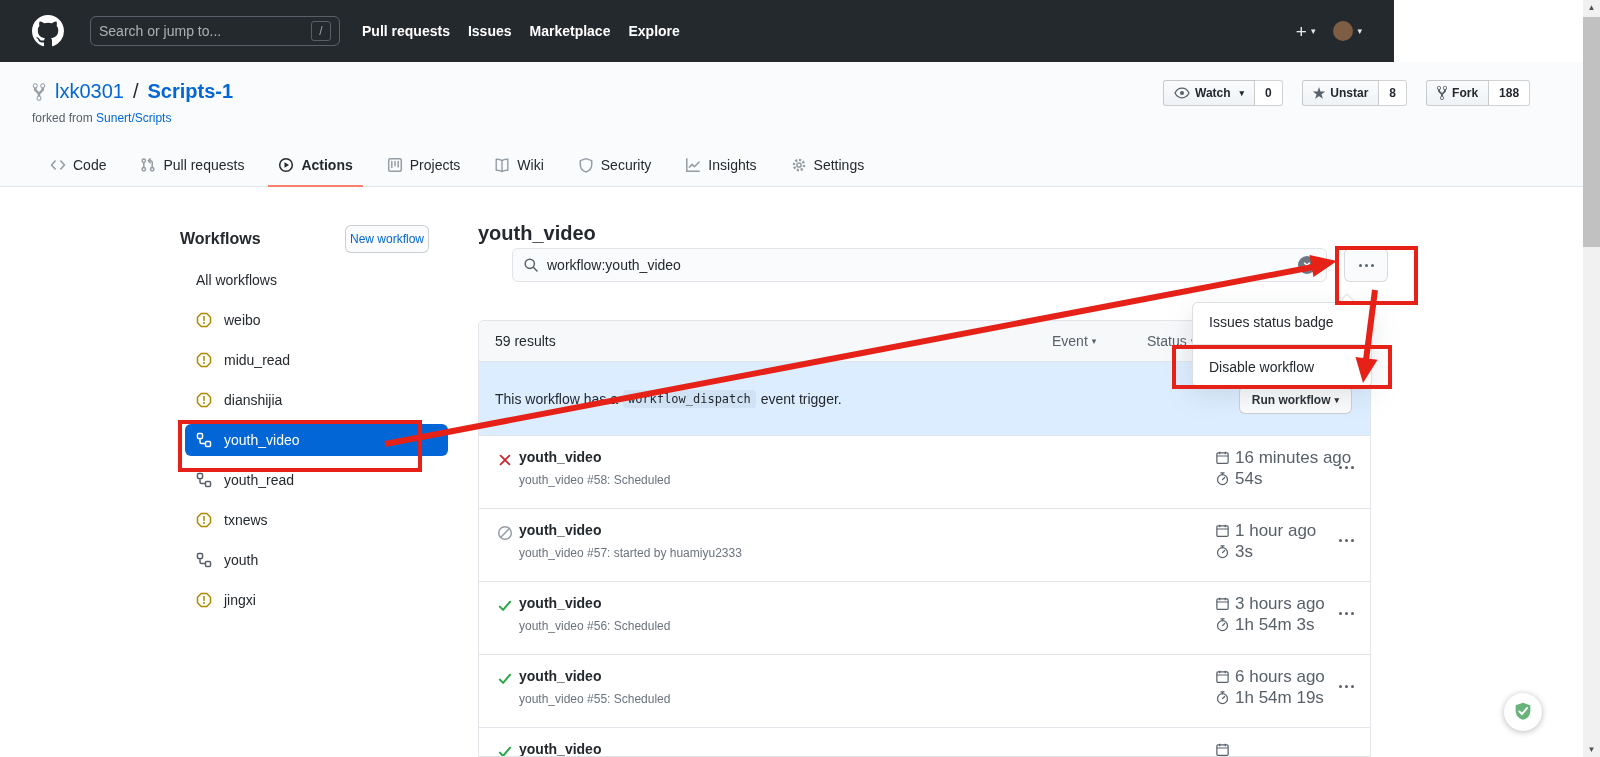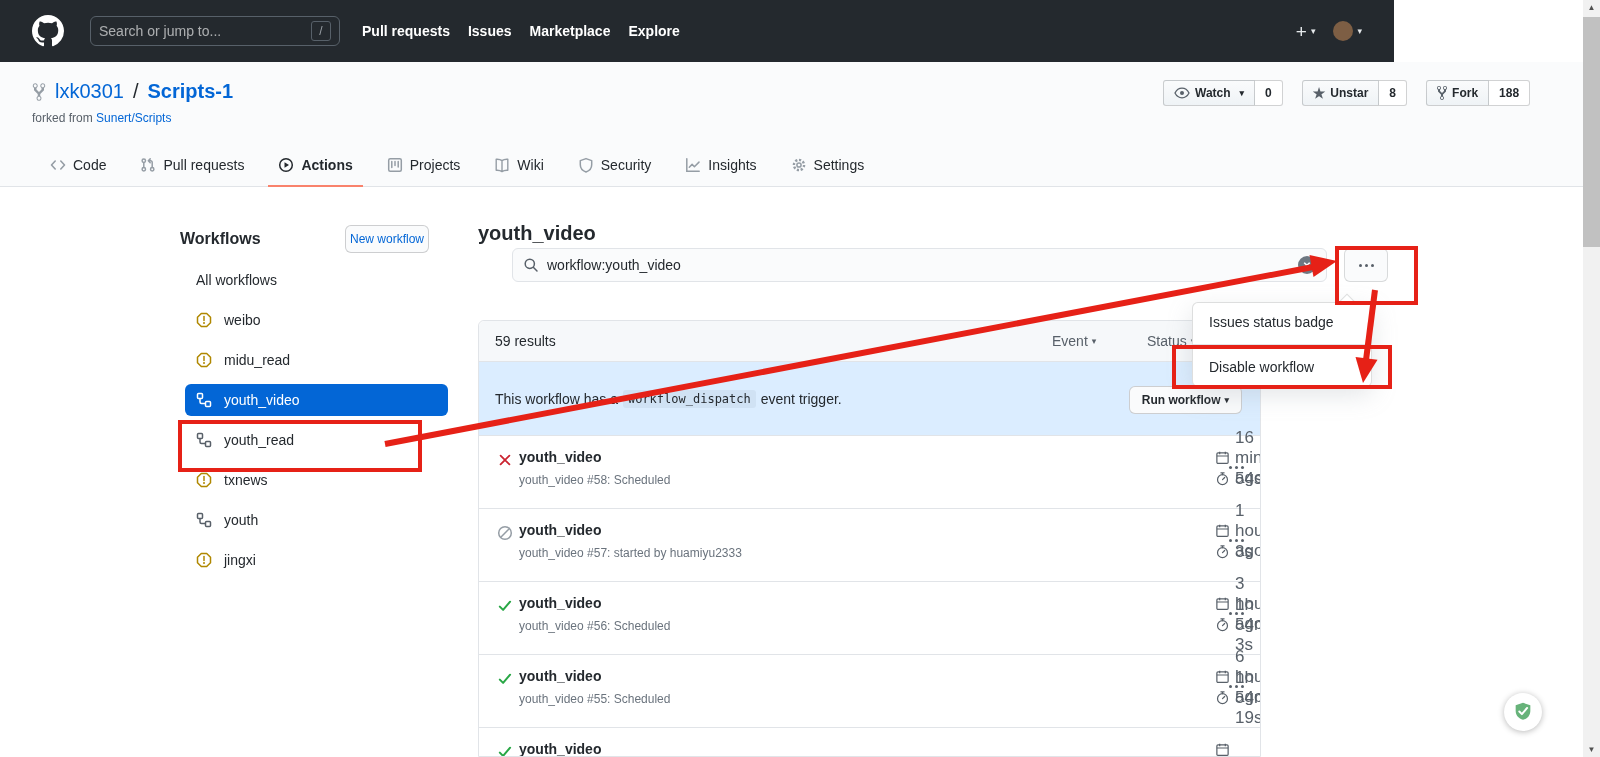--- a/index.html
+++ b/index.html
@@ -75,21 +75,21 @@
   #wf-search .micn { color:#586069; }
   #wf-search input { flex:1; border:none; outline:none; background:transparent; font-size:14px;
                      color:#24292e; font-family:inherit; }
   .clear-btn { width:18px; height:18px; border-radius:50%; background:#6e7781; color:#fff; font-size:10px;
                font-weight:700; display:flex; align-items:center; justify-content:center; cursor:pointer; }
   #kebab-btn { width:44px; height:34px; margin-left:17px; background:#fafbfc;
                border:1px solid rgba(27,31,35,.15); border-radius:6px; display:flex; align-items:center;
                justify-content:center; gap:3px; cursor:pointer; }
   .kdot { width:3px; height:3px; border-radius:50%; background:#586069; }
 
-  #panel { position:absolute; left:478px; top:320px; width:783px; height:437px;
+  #panel { position:absolute; left:478px; top:320px; width:893px; height:437px;
            border:1px solid #e1e4e8; border-radius:6px 6px 0 0; background:#fff; overflow:hidden; }
   #phead { height:41px; background:#f6f8fa; border-bottom:1px solid #e1e4e8; border-radius:6px 6px 0 0;
            position:relative; display:flex; align-items:center; padding:0 16px; font-size:14px; }
   .filter { position:absolute; display:flex; align-items:center; color:#586069; font-size:14px; cursor:pointer; }
   #f-event { left:573px; }
   #f-status { left:668px; }
   #banner { height:74px; background:#dbedff; border-bottom:1px solid #e1e4e8; position:relative;
             display:flex; align-items:center; padding:0 16px; font-size:14px; }
   #banner code { font-family:"DejaVu Sans Mono","Liberation Mono",monospace; font-size:12px;
                  background:rgba(27,31,35,.05); padding:2px 5px; border-radius:3px; margin:0 5px; }
@@ -309,20 +309,30 @@
   <div class="sb-item">
     <span class="sicn warn">
         <svg width="16" height="16" viewBox="0 0 16 16">
           <path d="M5.3 1.5h5.4l3.8 3.8v5.4l-3.8 3.8H5.3l-3.8-3.8V5.3z" fill="none" stroke="currentColor" stroke-width="1.5" stroke-linejoin="round"></path>
           <path d="M8 4.6v4" stroke="currentColor" stroke-width="1.5" stroke-linecap="round"></path>
           <circle cx="8" cy="11" r="1" fill="currentColor"></circle>
         </svg>
       </span>
     <span>midu_read</span>
   </div>
+  <div class="sb-item">
+    <span class="sicn warn">
+        <svg width="16" height="16" viewBox="0 0 16 16">
+          <path d="M5.3 1.5h5.4l3.8 3.8v5.4l-3.8 3.8H5.3l-3.8-3.8V5.3z" fill="none" stroke="currentColor" stroke-width="1.5" stroke-linejoin="round"></path>
+          <path d="M8 4.6v4" stroke="currentColor" stroke-width="1.5" stroke-linecap="round"></path>
+          <circle cx="8" cy="11" r="1" fill="currentColor"></circle>
+        </svg>
+      </span>
+    <span>dianshijia</span>
+  </div>
   <div class="sb-item sel">
     <span class="sicn">
         <svg width="16" height="16" viewBox="0 0 16 16">
           <rect x="1.5" y="1.5" width="5" height="5" rx="1" fill="none" stroke="currentColor" stroke-width="1.5"></rect>
           <path d="M4 6.5V10a1.5 1.5 0 0 0 1.5 1.5H9" fill="none" stroke="currentColor" stroke-width="1.5"></path>
           <rect x="9.5" y="9.5" width="5" height="5" rx="1" fill="none" stroke="currentColor" stroke-width="1.5"></rect>
         </svg>
       </span>
     <span>youth_video</span>
   </div>

